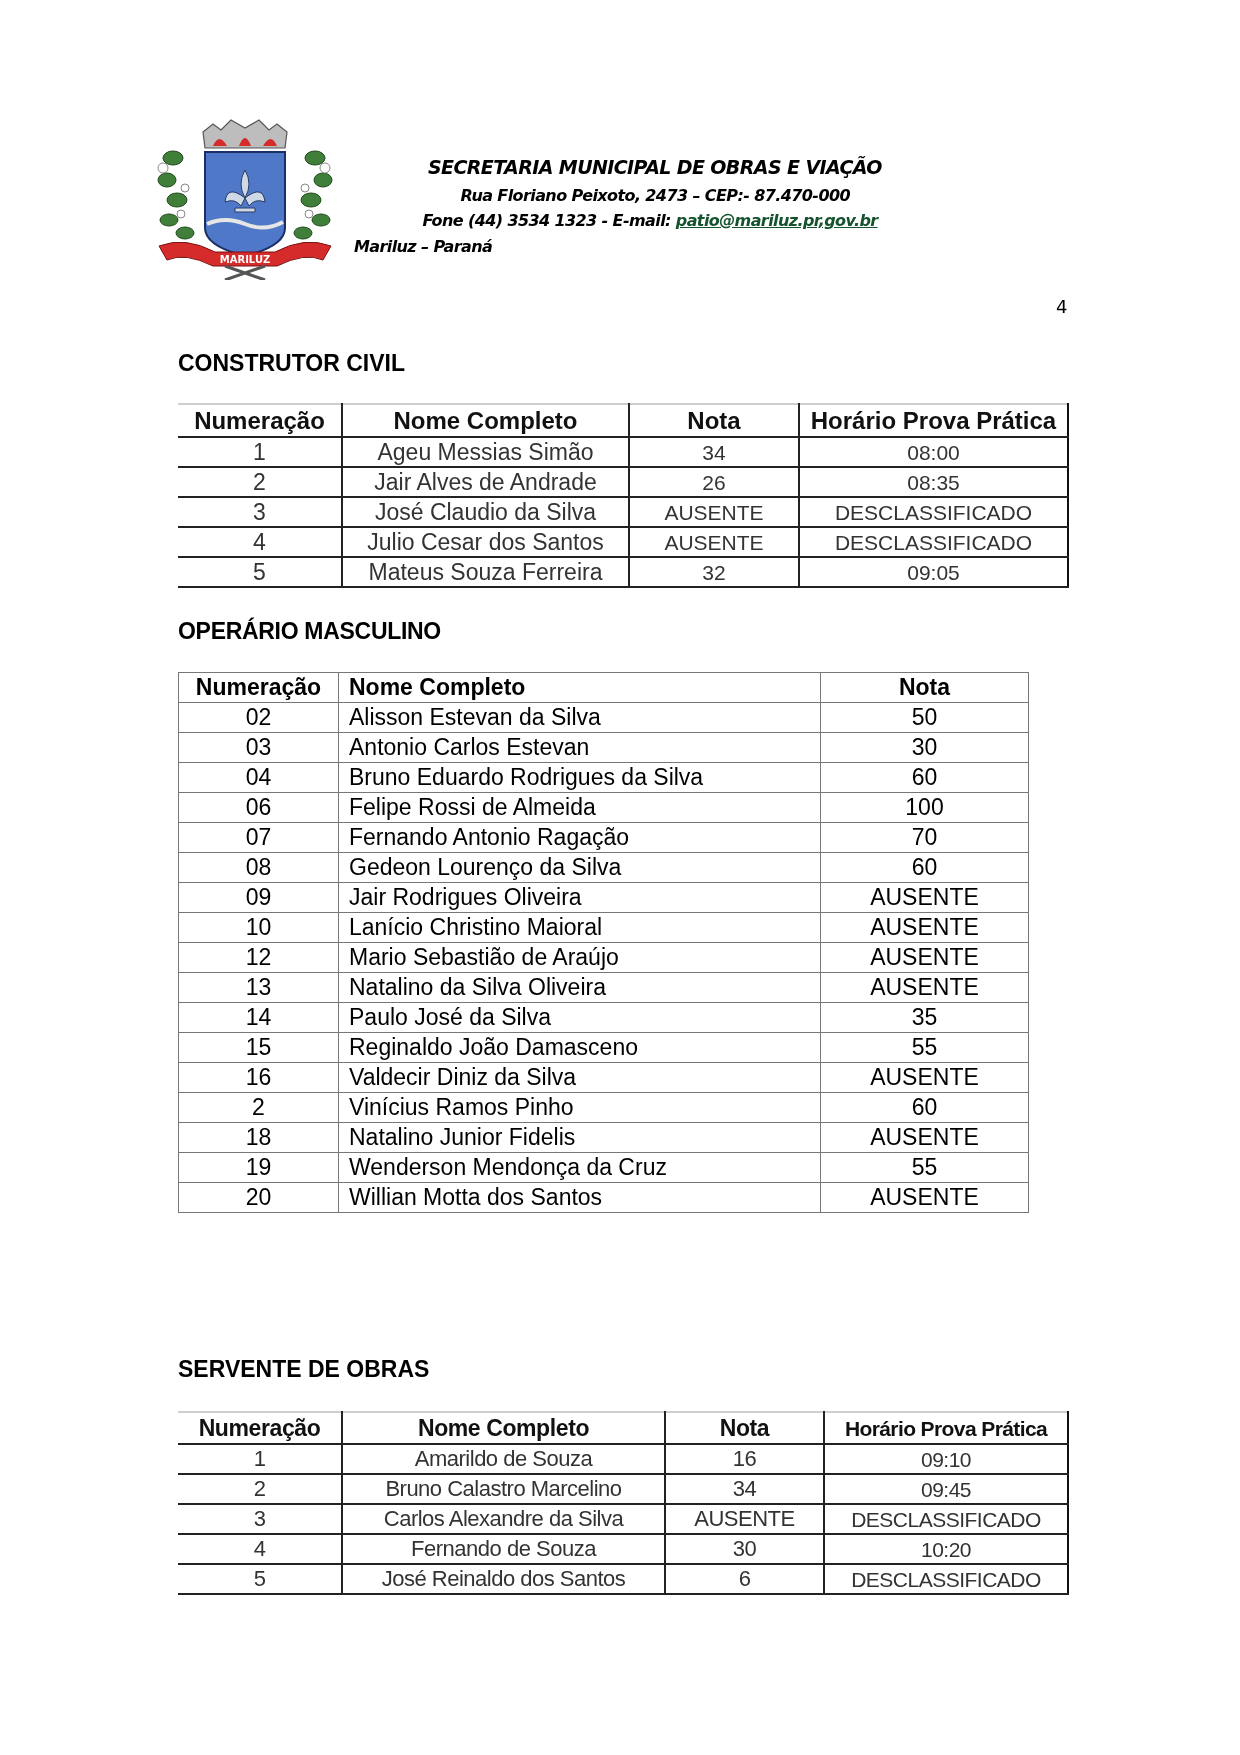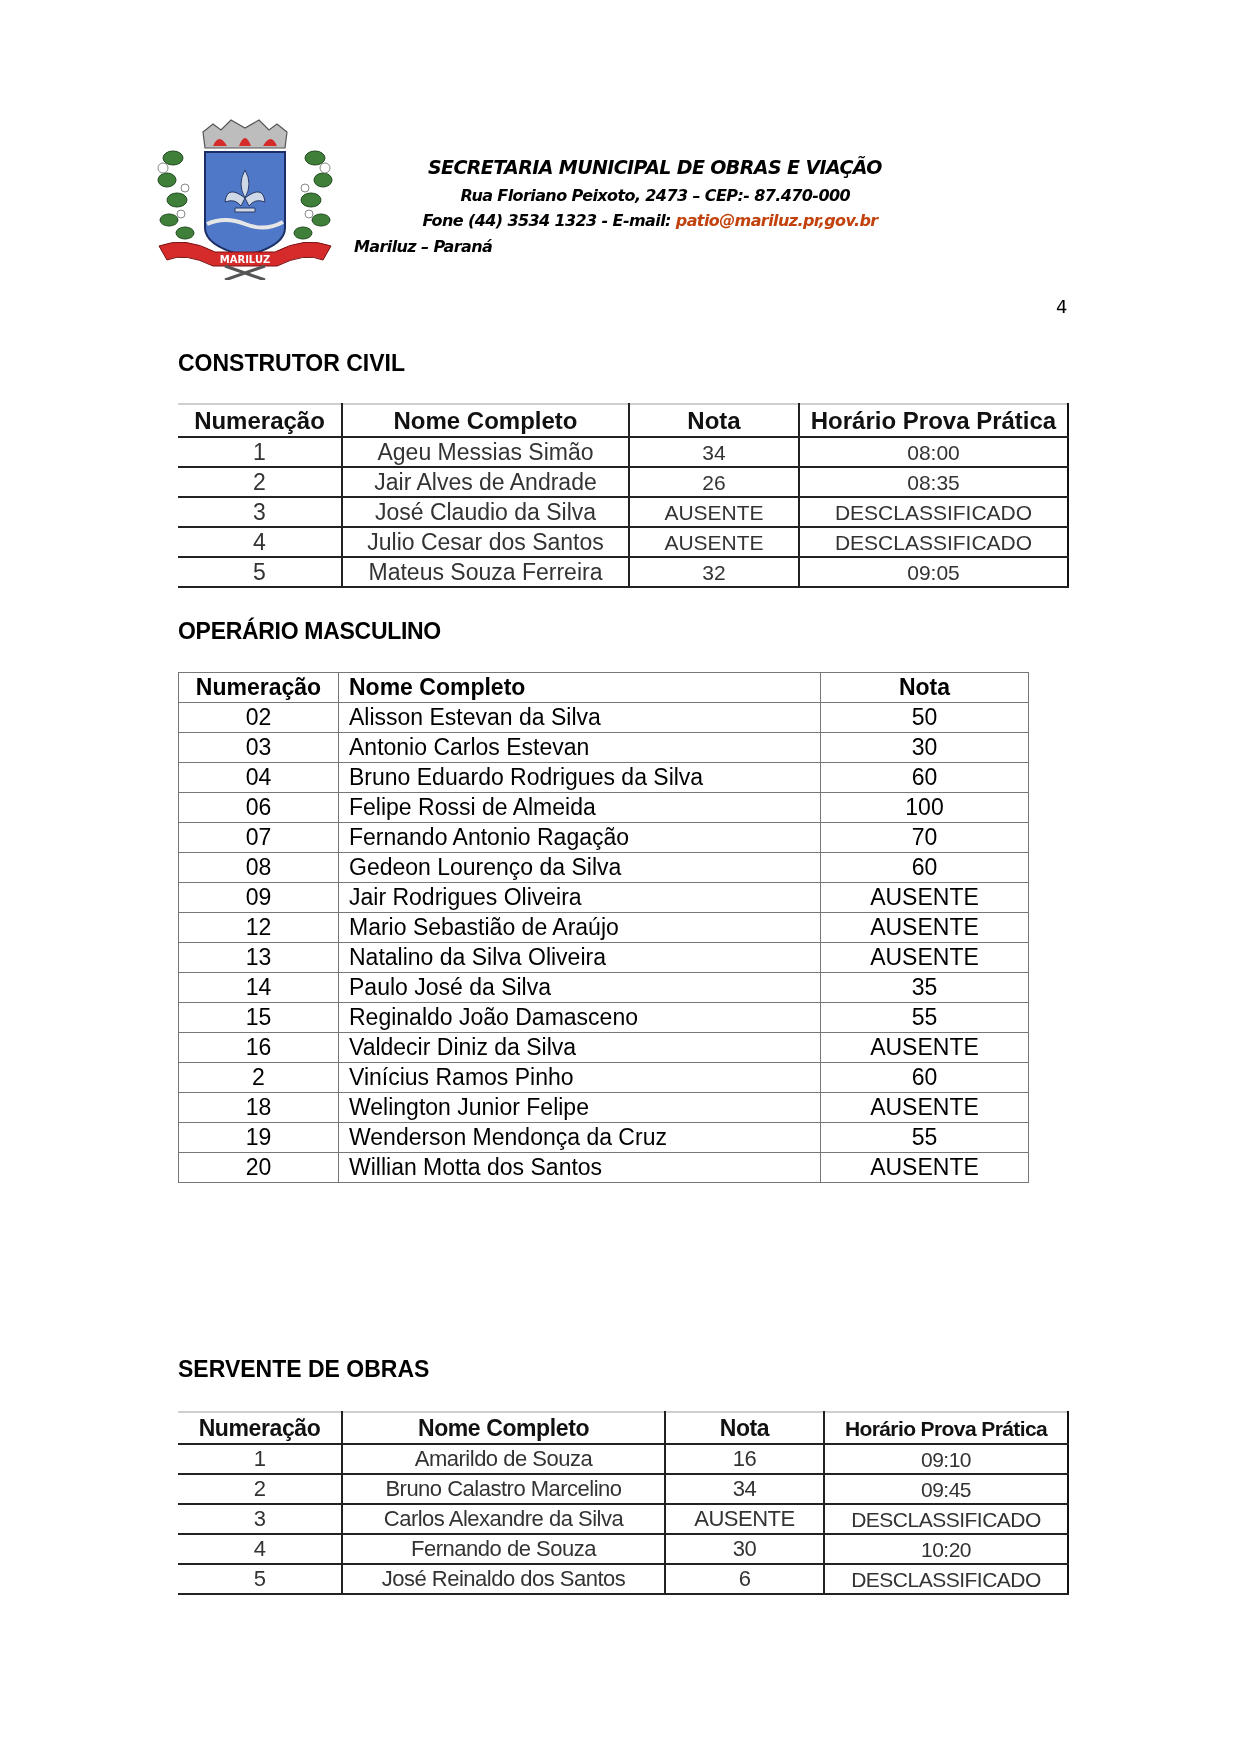--- a/index.html
+++ b/index.html
@@ -5,21 +5,21 @@
   html, body { margin: 0; padding: 0; background: #ffffff; }
   body { width: 1240px; height: 1755px; position: relative; overflow: hidden; color: #000; }
   .abs { position: absolute; }
 
   
   #logo { left: 155px; top: 118px; width: 180px; height: 162px; }
   .lh { font-family: "DejaVu Sans", sans-serif; font-style: italic; font-weight: bold; white-space: nowrap; letter-spacing: -0.3px; }
   #lh-title { left: 428px; top: 156px; width: 430px; text-align: center; font-size: 19px; letter-spacing: -0.6px; }
   #lh-address { left: 440px; top: 186px; width: 410px; text-align: right; font-size: 16px; letter-spacing: -0.6px; }
   #lh-phone { left: 410px; top: 211px; width: 480px; text-align: center; font-size: 16px; letter-spacing: -0.6px; }
-  #lh-phone a { color: #c2410c; }
+  #lh-phone a { color: #14532d; text-decoration: underline; }
   #lh-city { left: 354px; top: 237px; font-size: 16px; letter-spacing: -0.6px; }
 
   #page-number { left: 1056px; top: 296px; font-family: "DejaVu Sans", sans-serif; font-size: 18px; }
 
   .section-title { left: 178px; font-family: "Liberation Sans", sans-serif; font-weight: bold; font-size: 23px; }
   #title-construtor { top: 350px; }
   #title-operario { top: 618px; font-family: Liberation Sans, sans-serif; font-size: 23px; letter-spacing: -0.3px; }
   #title-servente { top: 1356px; }
 
   table { border-collapse: collapse; position: absolute; font-family: "Liberation Sans", sans-serif; }
@@ -189,20 +189,25 @@
         <td class="c-num">08</td>
         <td class="c-name">Gedeon Lourenço da Silva</td>
         <td class="c-nota">60</td>
       </tr>
       <tr>
         <td class="c-num">09</td>
         <td class="c-name">Jair Rodrigues Oliveira</td>
         <td class="c-nota">AUSENTE</td>
       </tr>
       <tr>
+        <td class="c-num">10</td>
+        <td class="c-name">Lanício Christino Maioral</td>
+        <td class="c-nota">AUSENTE</td>
+      </tr>
+      <tr>
         <td class="c-num">12</td>
         <td class="c-name">Mario Sebastião de Araújo</td>
         <td class="c-nota">AUSENTE</td>
       </tr>
       <tr>
         <td class="c-num">13</td>
         <td class="c-name">Natalino da Silva Oliveira</td>
         <td class="c-nota">AUSENTE</td>
       </tr>
       <tr>
@@ -220,21 +225,21 @@
         <td class="c-name">Valdecir Diniz da Silva</td>
         <td class="c-nota">AUSENTE</td>
       </tr>
       <tr>
         <td class="c-num">2</td>
         <td class="c-name">Vinícius Ramos Pinho</td>
         <td class="c-nota">60</td>
       </tr>
       <tr>
         <td class="c-num">18</td>
-        <td class="c-name">Welington Junior Felipe</td>
+        <td class="c-name">Natalino Junior Fidelis</td>
         <td class="c-nota">AUSENTE</td>
       </tr>
       <tr>
         <td class="c-num">19</td>
         <td class="c-name">Wenderson Mendonça da Cruz</td>
         <td class="c-nota">55</td>
       </tr>
       <tr>
         <td class="c-num">20</td>
         <td class="c-name">Willian Motta dos Santos</td>

